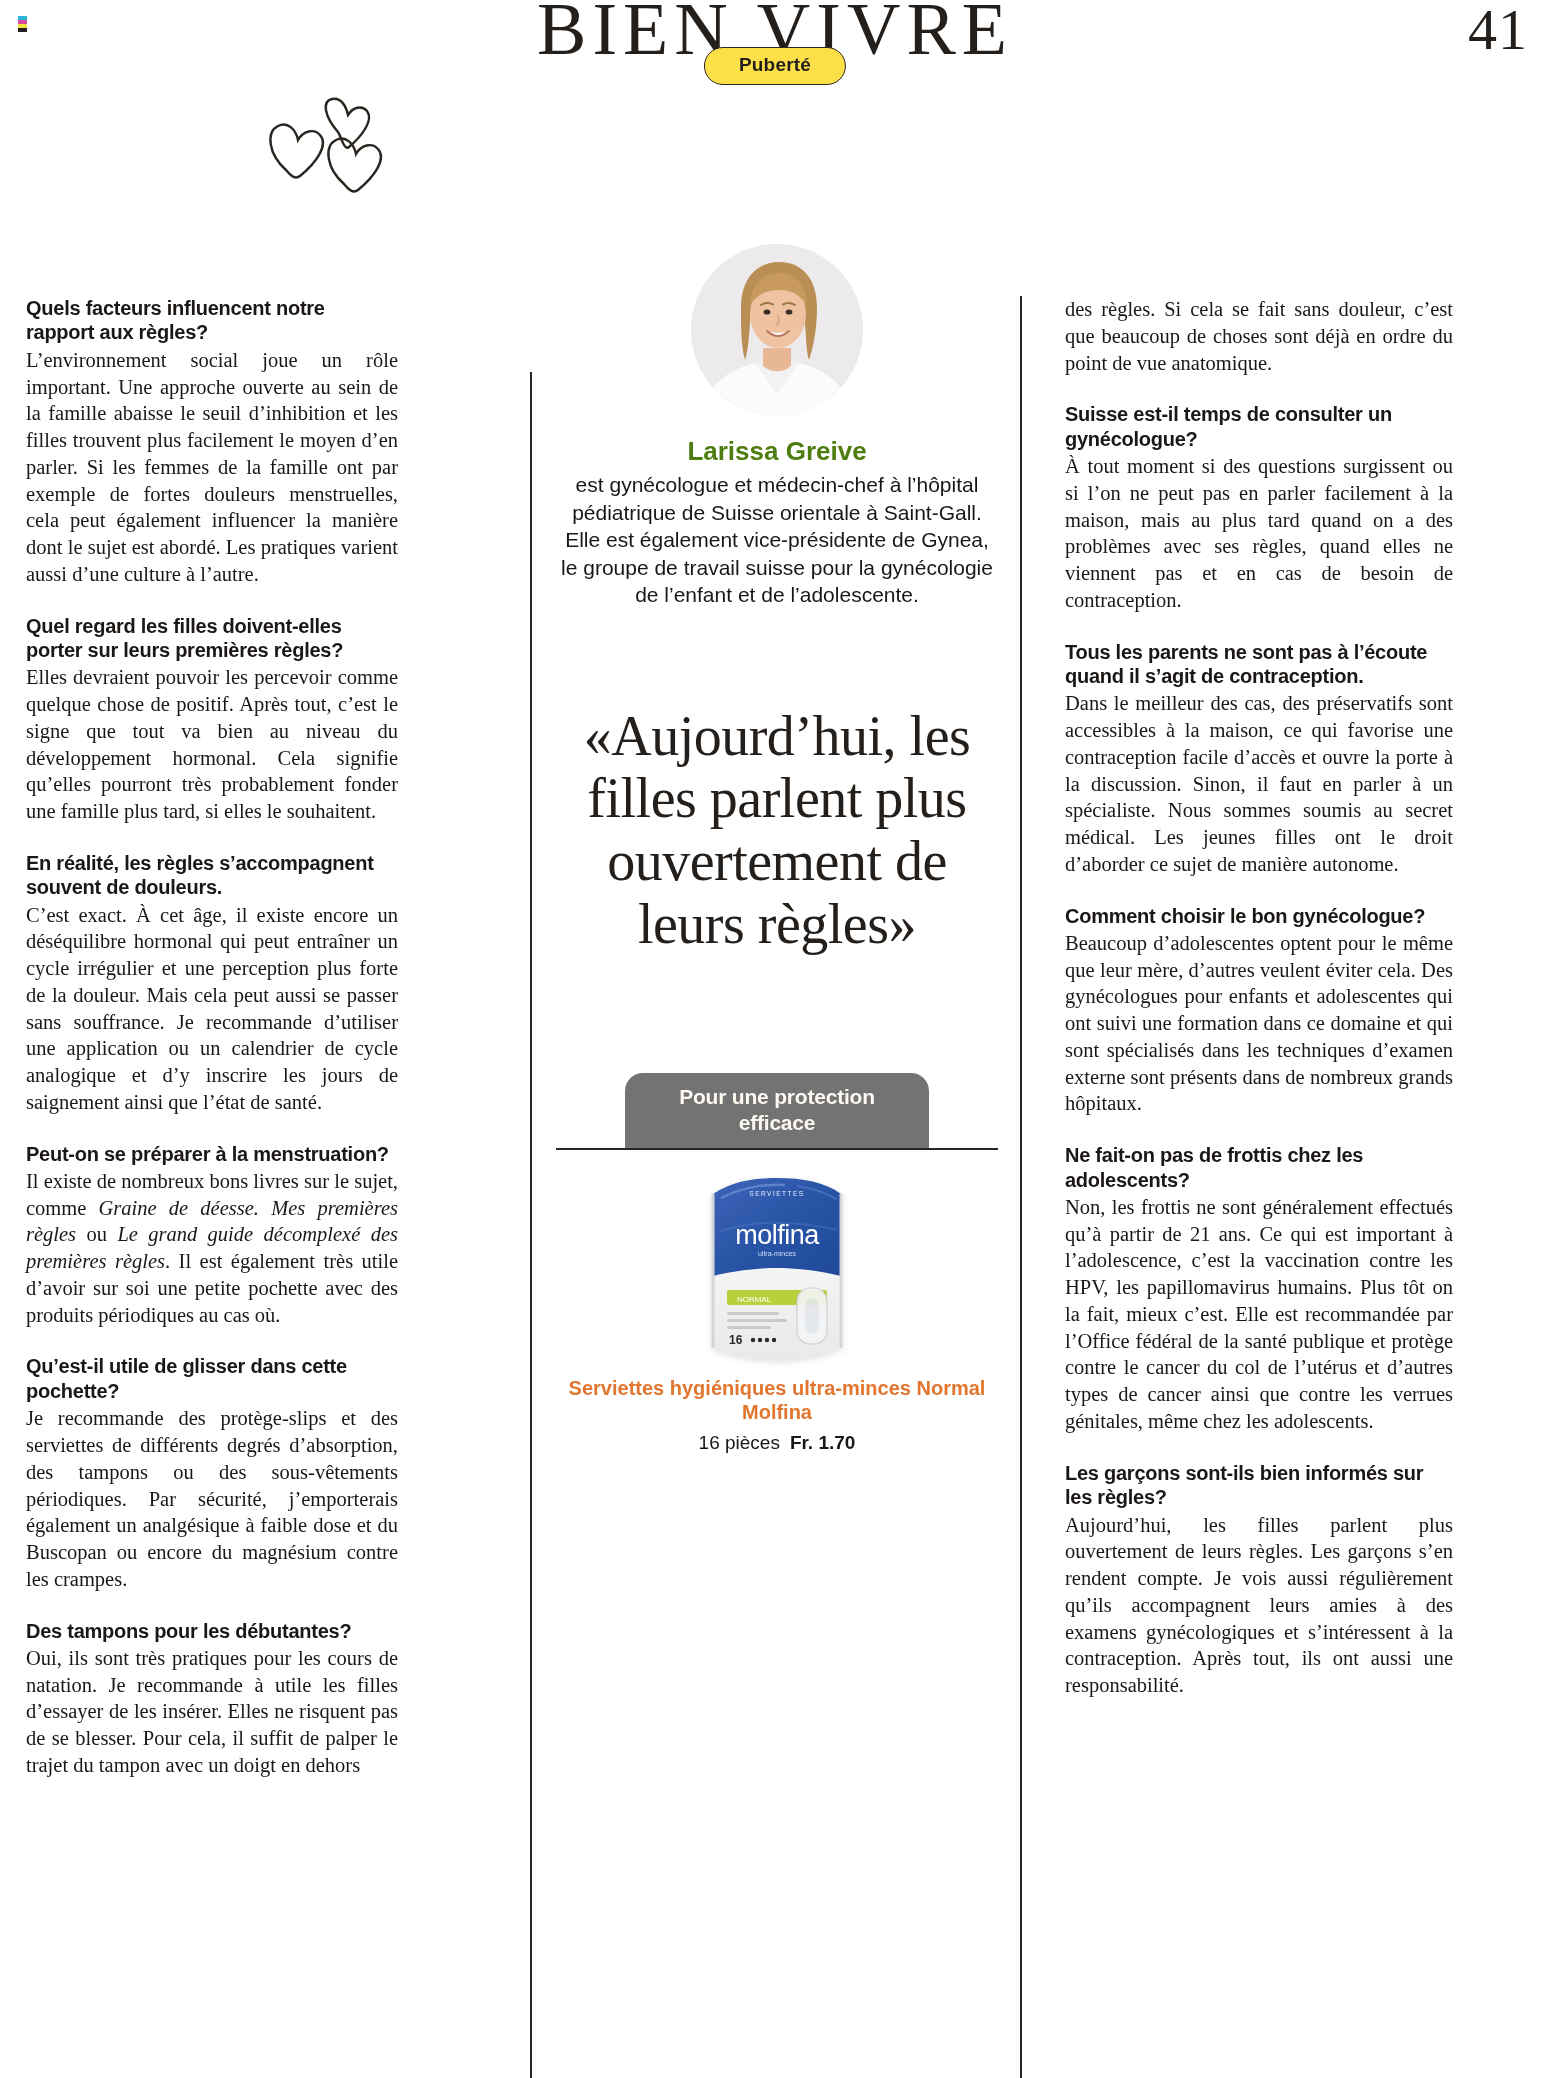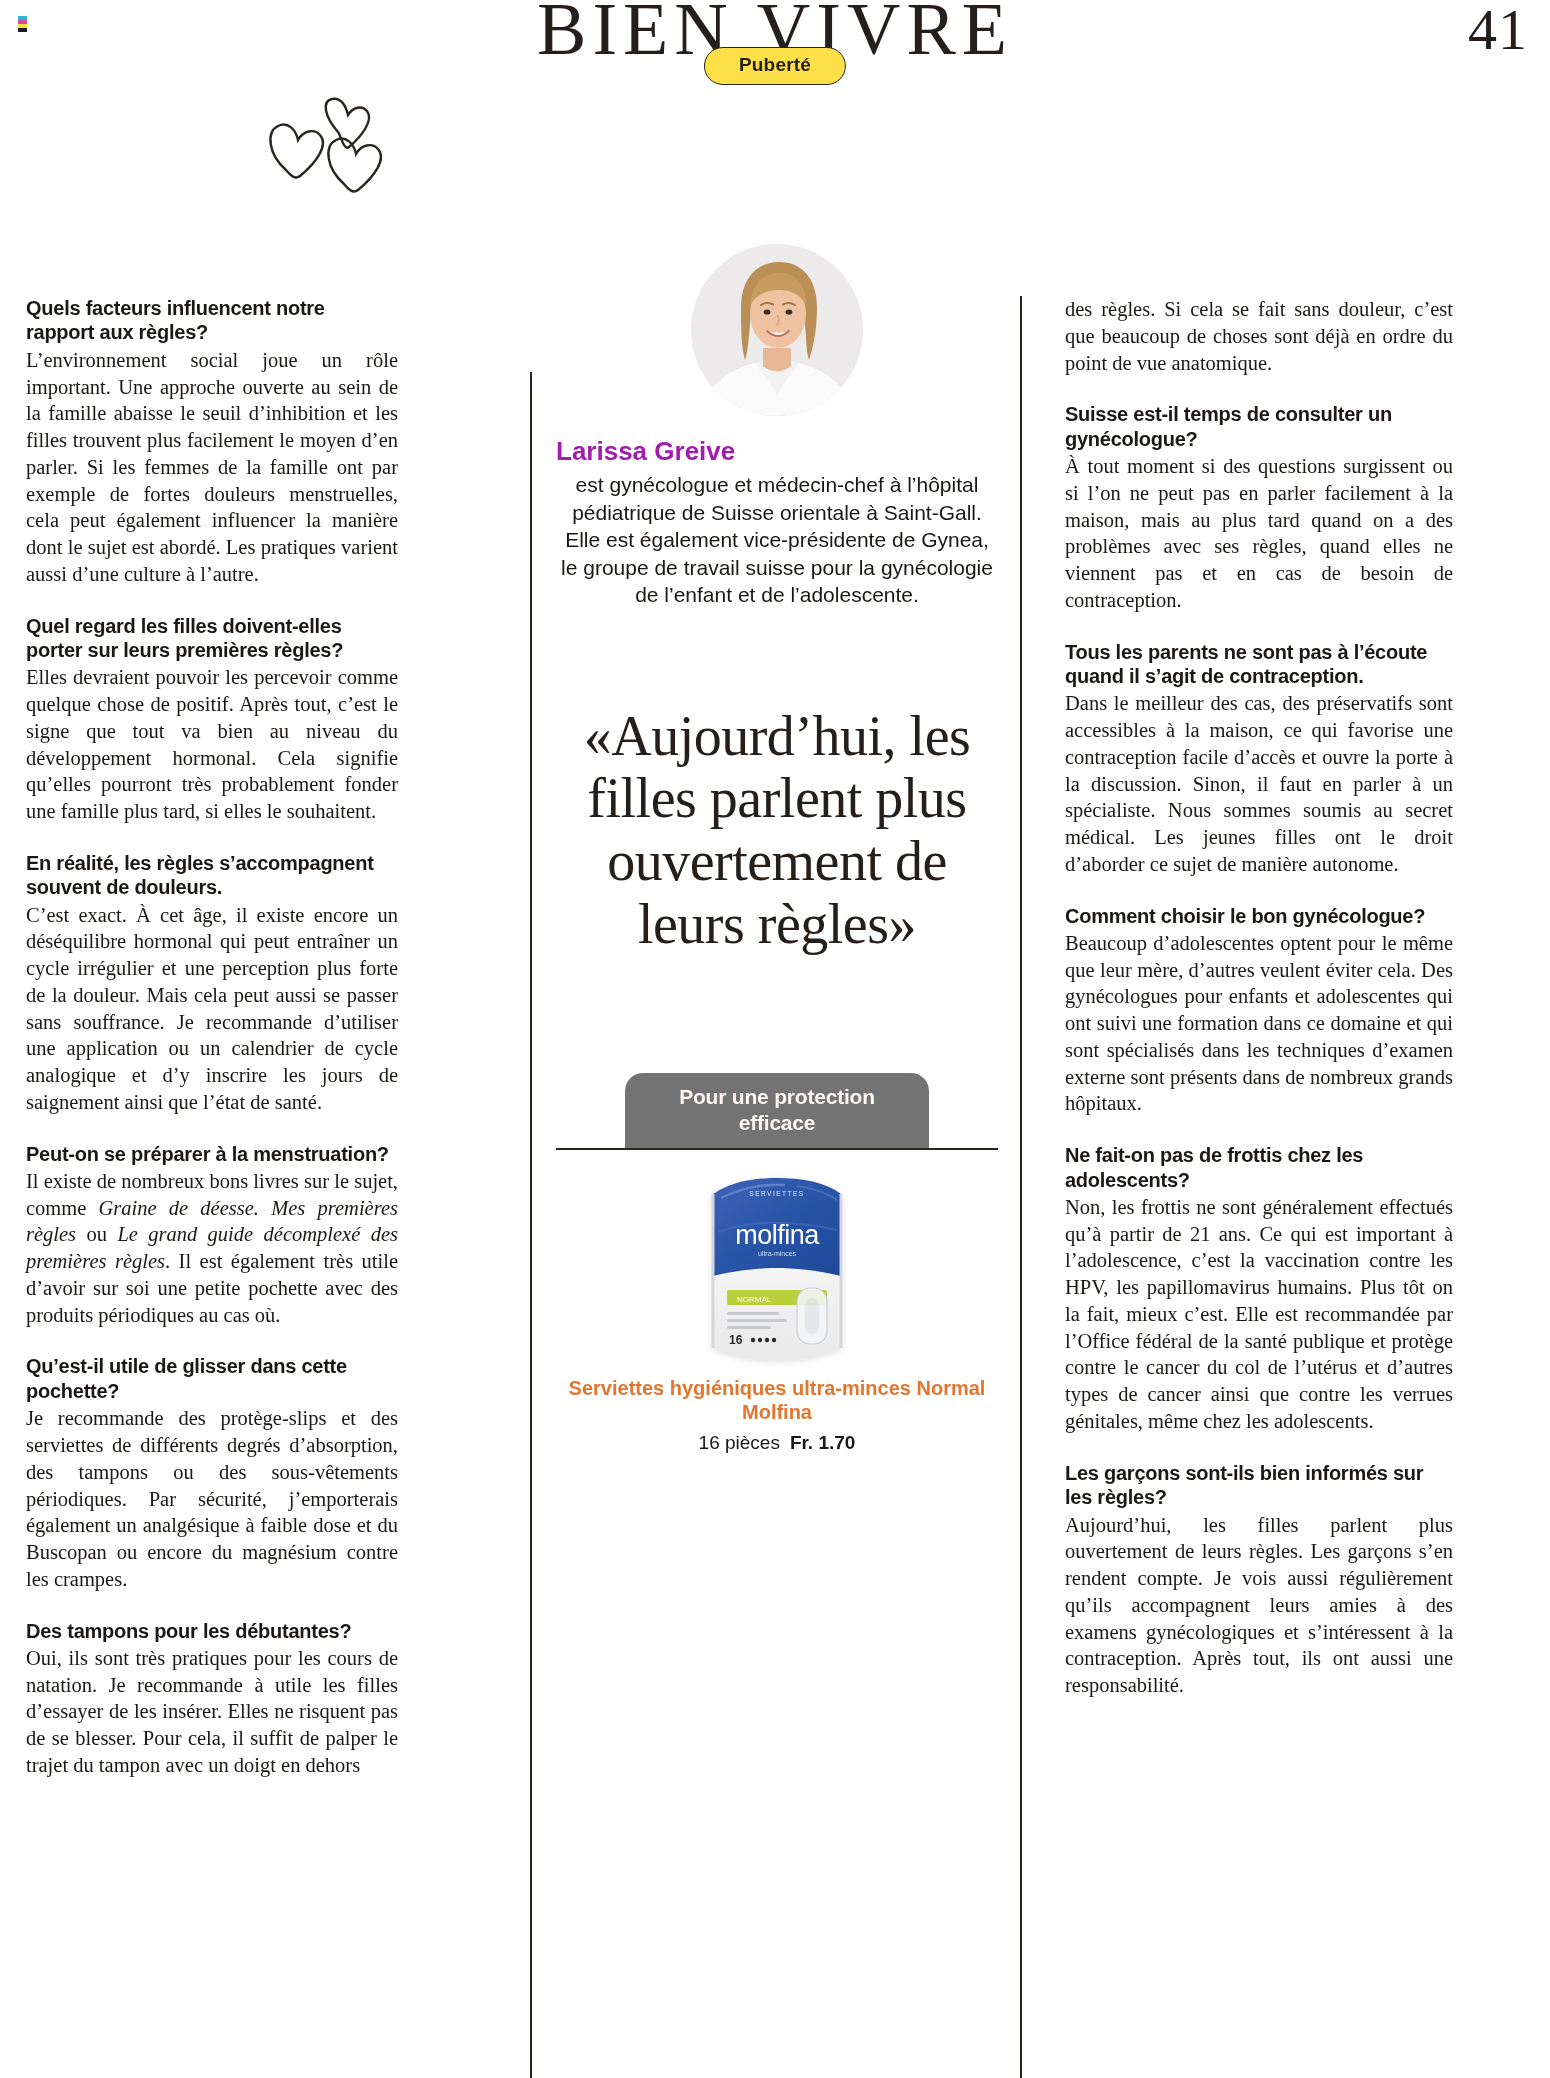--- a/index.html
+++ b/index.html
@@ -90,24 +90,24 @@
 
   .portrait-wrap{display:flex;justify-content:center;margin-top:-52px;}
   .portrait{
     width:172px;height:172px;border-radius:50%;
     background:#eceaea;
     overflow:hidden;position:relative;
   }
 
   .bio-name{
     margin-top:20px;
-    text-align:left;
+    text-align:center;
     font-family:"Liberation Sans", sans-serif;
     font-weight:700;font-size:26px;
-    color:#a21caf;
+    color:#4d7c0f;
   }
   .bio-text{
     margin-top:4px;
     text-align:center;
     font-family:"Liberation Sans", sans-serif;
     font-size:21px;line-height:1.31;
     color:#1b1715;
   }
 
   .pullquote{

